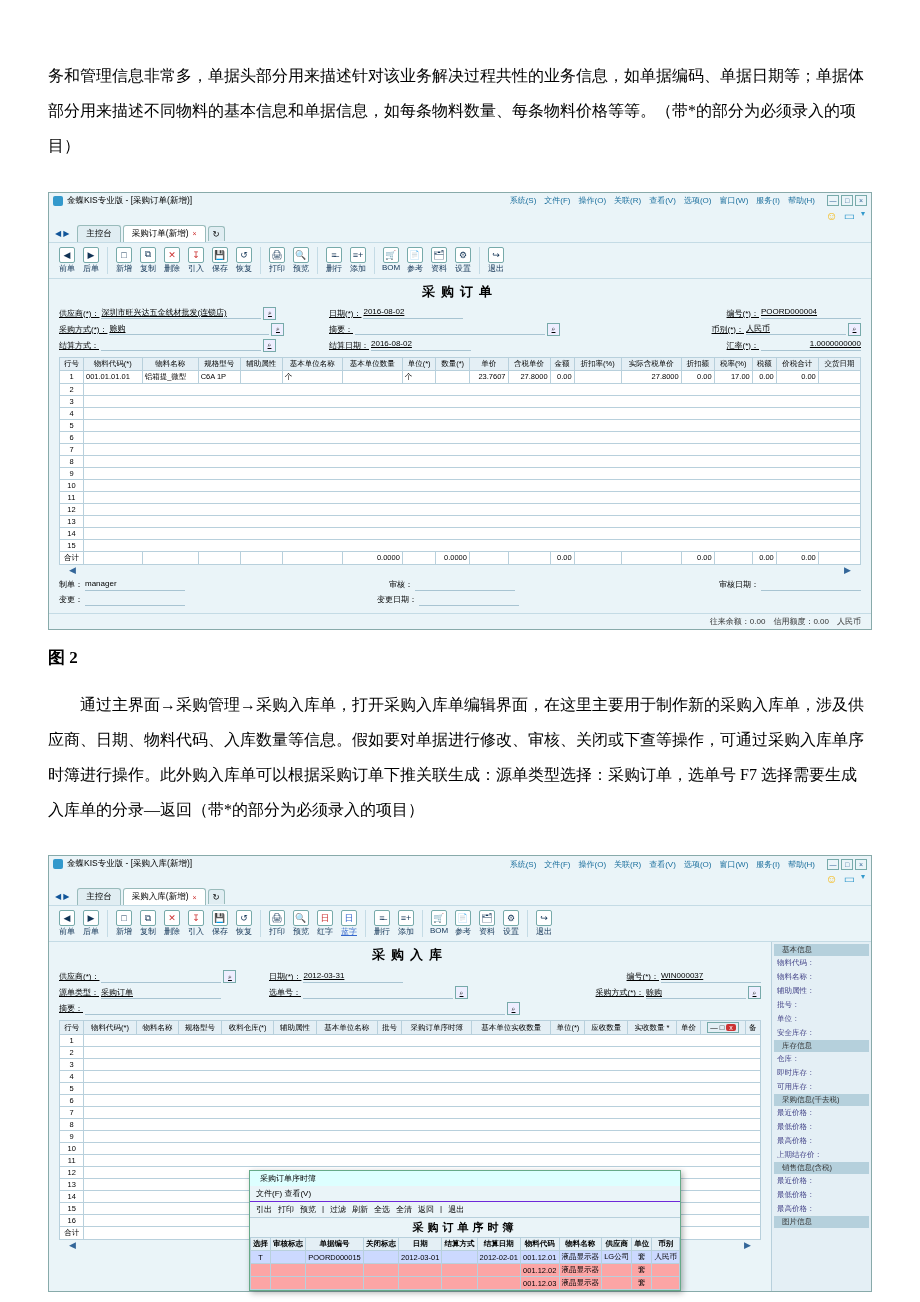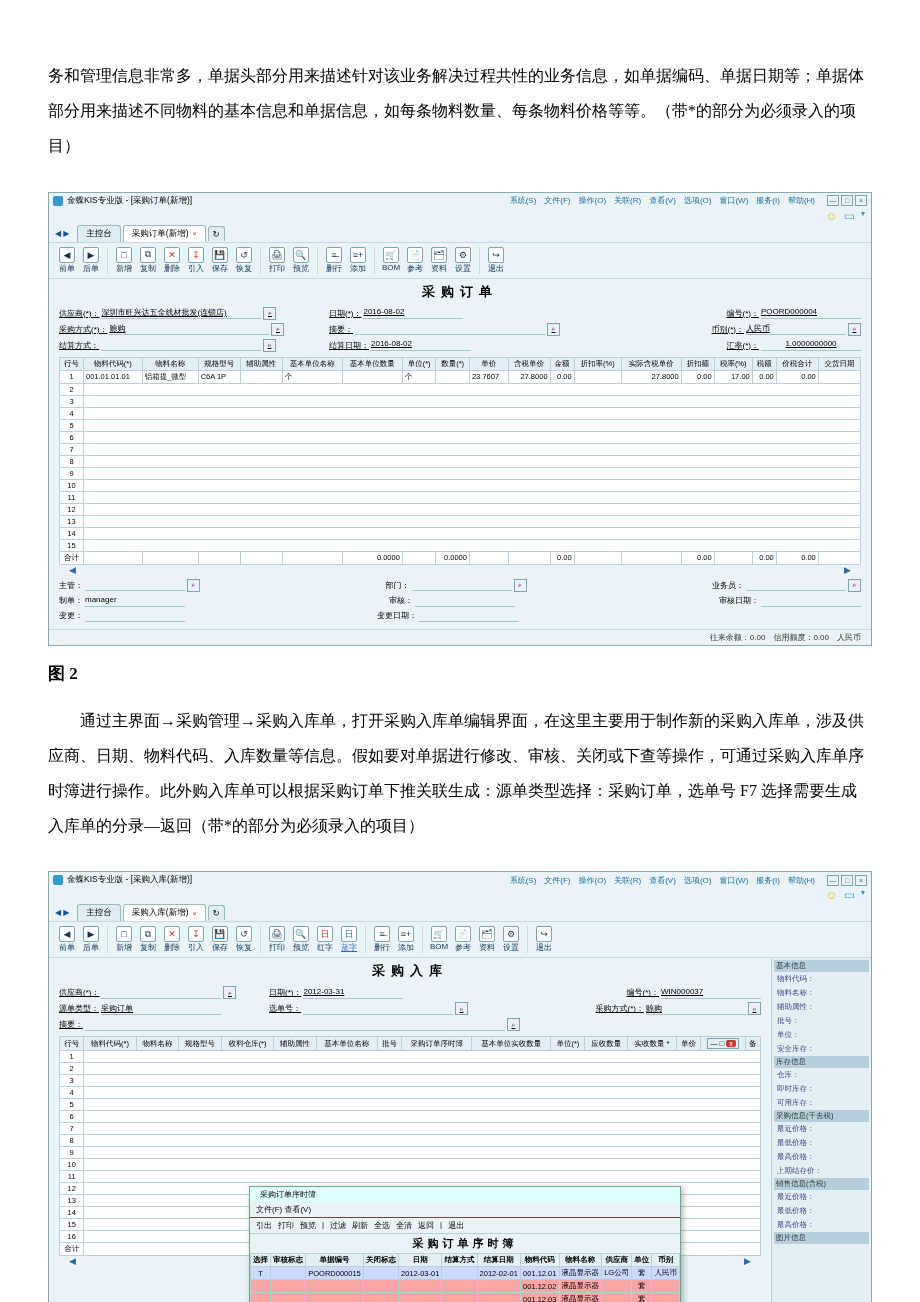--- a/index.html
+++ b/index.html
@@ -30,21 +30,21 @@
   table.grid { border-collapse:collapse; width:100%; font-size:7.5px;}
   table.grid th, table.grid td{ border:1px solid #b8d0dc; padding:1px 2px; background:#fff; white-space:nowrap;}
   table.grid th{ background:#e4eff5; font-weight:normal; text-align:center;}
   .grid-wrap{ margin:0 10px; overflow:hidden;}
   .footer-form{ padding:4px 10px; font-size:8px;}
   .status-bar{ text-align:right; padding:2px 10px; font-size:8px; border-top:1px solid #c4dbe5; color:#333;}
   
   .s2-body{ display:flex; }
   .s2-main{ flex:1; }
   .side-panel{ width:95px; background:#e4eff5; font-size:7.5px; padding:2px; border-left:1px solid #b8d0dc;}
-  .side-panel .sec-title{ background:#b5d0dc; color:#333; padding:1px 2px;}
+  .side-panel .sec-title{ background:#b5d0dc; color:#333; padding:1px 8px;}
   .side-panel .lbl{ color:#448; padding:2px 3px;}
   .popup{ position:relative; margin:-80px 0 0 200px; width:430px; background:#eaf4f8; border:1px solid #6a8; font-size:8px; box-shadow:2px 2px 6px rgba(0,0,0,.3);}
   .popup .p-title{ background:#dff; padding:2px 6px; display:flex;align-items:center;gap:4px;}
   .popup .p-menu{ padding:2px 6px; border-bottom:1px solid #6d28d9;}
   .popup .p-tool{ display:flex; gap:6px; padding:2px 6px; border-bottom:1px solid #b8d0dc;}
   .popup .p-head{ text-align:center; font-size:11px; font-weight:bold; letter-spacing:4px; padding:2px 0;}
   .popup table{ border-collapse:collapse; width:100%; font-size:7.5px;}
   .popup th,.popup td{ border:1px solid #b8d0dc; padding:1px 2px; background:#fca5a5; white-space:nowrap; text-align:center;}
   .popup th{ background:#e4eff5;}
   .popup tr.sel td{ background:#ccd9ff;}
@@ -219,21 +219,21 @@
           <span class="inp" style="min-width:160px"></span>
           <span class="sel-ico">⌕</span>
         </div>
       <div class="fld" style="flex:0 0 170px">
           <label>结算日期：</label>
           <span class="inp">2016-08-02</span>
         </div>
       <div style="flex:1"></div>
       <div class="fld">
           <label>汇率(*)：</label>
-          <span class="inp" style="text-align:center">1.0000000000</span>
+          <span class="inp" style="text-align:right">1.0000000000</span>
         </div>
     </div>
   </div>
 
   <div class="grid-wrap">
     <table class="grid">
       <tbody>
           <tr>
         <th>行号</th>
             <th>物料代码(*)</th>
@@ -258,21 +258,21 @@
       <tr>
         <td style="text-align:center">1</td>
             <td>001.01.01.01</td>
             <td>铝箱提_微型</td>
             <td>C6A 1P</td>
             <td></td>
             <td>个</td>
             <td></td>
             <td>个</td>
             <td></td>
-            <td style="text-align:left">23.7607</td>
+            <td style="text-align:right">23.7607</td>
             <td style="text-align:right">27.8000</td>
             <td style="text-align:right">0.00</td>
             <td></td>
             <td style="text-align:right">27.8000</td>
             <td style="text-align:right">0.00</td>
             <td style="text-align:right">17.00</td>
             <td style="text-align:right">0.00</td>
             <td style="text-align:right">0.00</td>
             <td></td>
       </tr>
@@ -355,39 +355,20 @@
           </tr>
     </tbody>
       </table>
     <div class="scroll-ctrl">
         <span>◀</span>
         <span>▶</span>
       </div>
   </div>
 
   <div class="footer-form">
-    <div class="hdr-row">
-      <div class="fld">
-          <label>主管：</label>
-          <span class="inp"></span>
-          <span class="sel-ico">⌕</span>
-        </div>
-      <div style="flex:1"></div>
-      <div class="fld">
-          <label>部门：</label>
-          <span class="inp"></span>
-          <span class="sel-ico">⌕</span>
-        </div>
-      <div style="flex:1"></div>
-      <div class="fld">
-          <label>业务员：</label>
-          <span class="inp"></span>
-          <span class="sel-ico">⌕</span>
-        </div>
-    </div>
     <div class="hdr-row">
       <div class="fld">
           <label>制单：</label>
           <span class="inp">manager</span>
         </div>
       <div style="flex:1"></div>
       <div class="fld">
           <label>审核：</label>
           <span class="inp"></span>
         </div>

